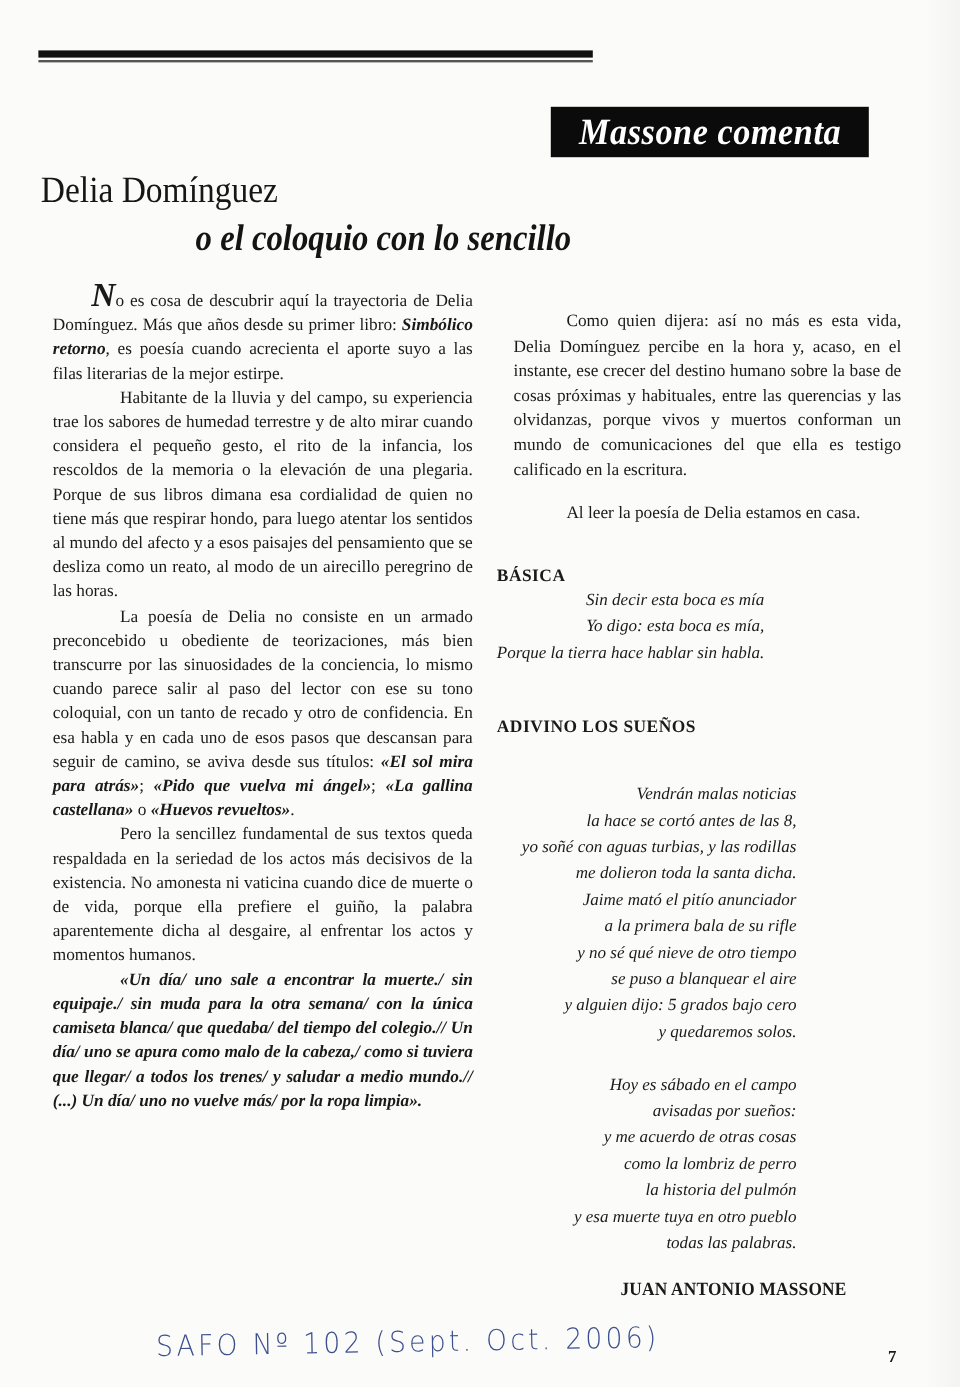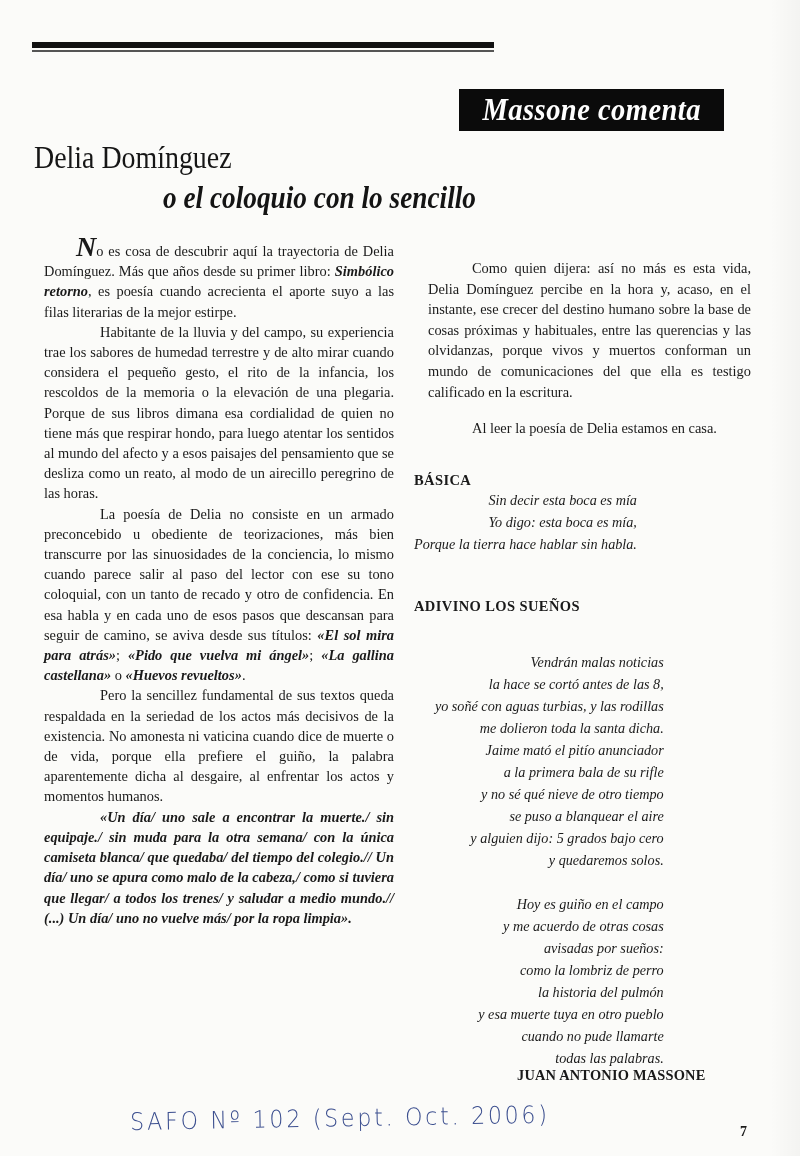--- a/index.html
+++ b/index.html
@@ -127,25 +127,24 @@
   <div>la hace se cortó antes de las 8,</div>
   <div>yo soñé con aguas turbias, y las rodillas</div>
   <div>me dolieron toda la santa dicha.</div>
   <div>Jaime mató el pitío anunciador</div>
   <div>a la primera bala de su rifle</div>
   <div>y no sé qué nieve de otro tiempo</div>
   <div>se puso a blanquear el aire</div>
   <div>y alguien dijo: 5 grados bajo cero</div>
   <div class="ind1">y quedaremos solos.</div>
   <div class="stanza-gap"></div>
-  <div>Hoy es guiño en el campo</div>
+  <div>Hoy es sábado en el campo</div>
+  <div>avisadas por sueños:</div>
   <div>y me acuerdo de otras cosas</div>
-  <div>avisadas por sueños:</div>
   <div class="ind2">como la lombriz de perro</div>
   <div class="ind2">la historia del pulmón</div>
   <div>y esa muerte tuya en otro pueblo</div>
-  <div>cuando no pude llamarte</div>
   <div>todas las palabras.</div>
 </div>
 
 <div class="signature">JUAN ANTONIO MASSONE</div>
 <div class="handwritten">SAFO Nº 102 (Sept. Oct. 2006)</div>
 <div class="page-number">7</div>
 
 </body></html>

